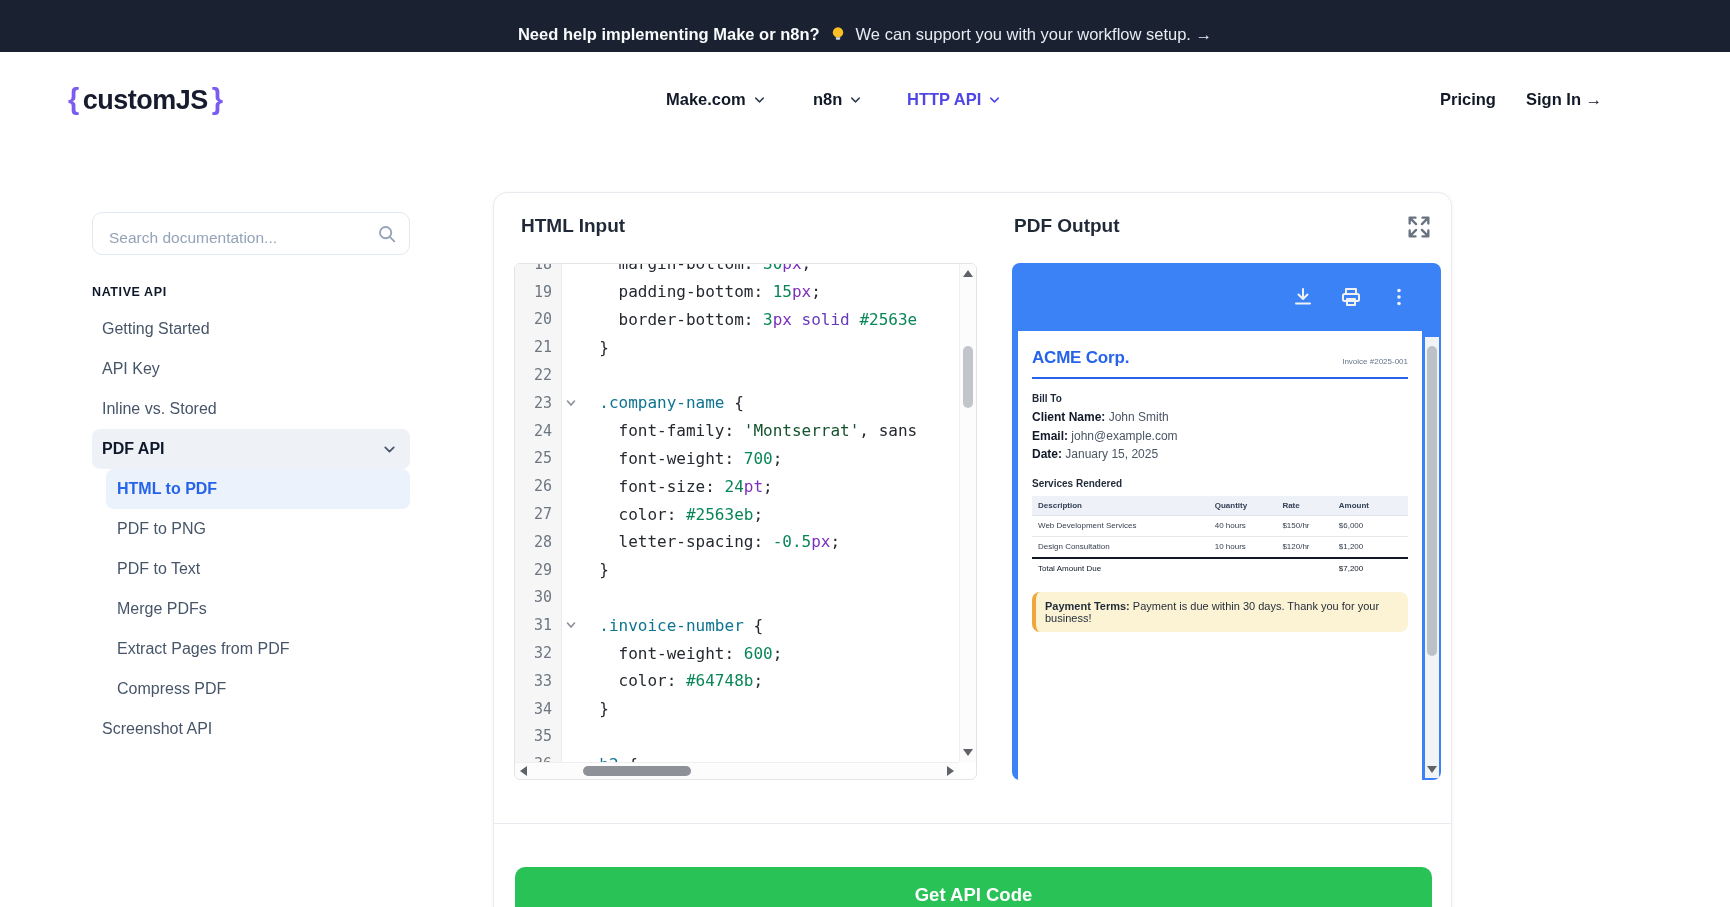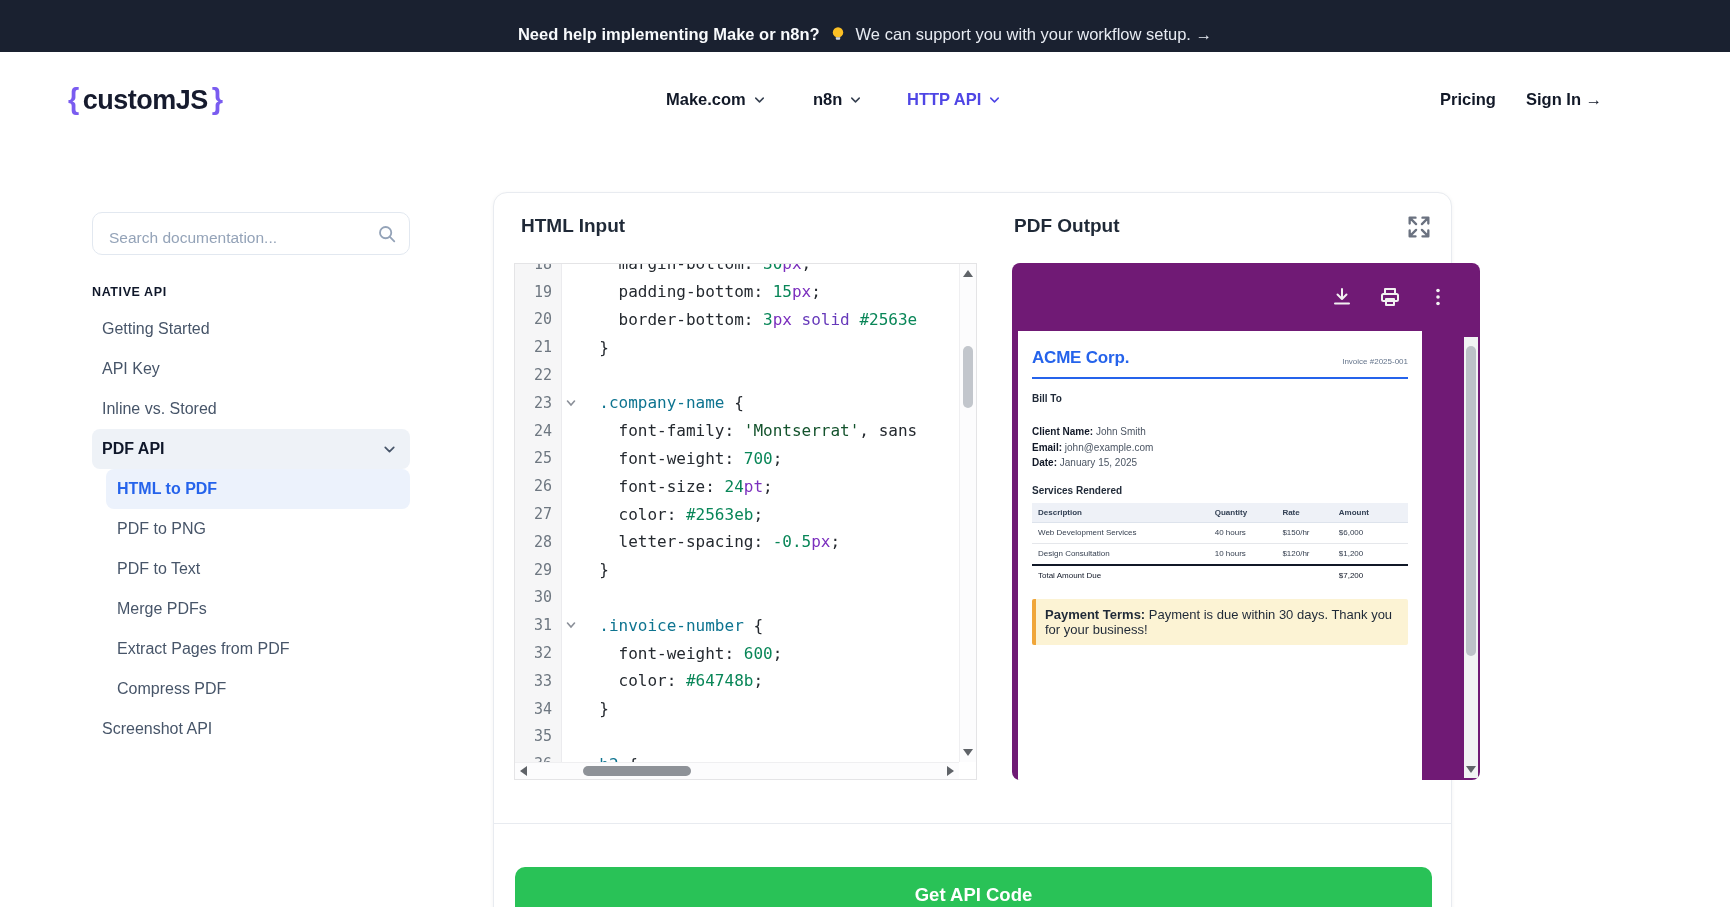--- a/index.html
+++ b/index.html
@@ -42,21 +42,21 @@
   .side-item.sub.active { background:#ecf2fc; color:#2563eb; font-weight:600; }
 
   
   .card { position:absolute; left:493px; top:192px; width:959px; height:760px; background:#fff;
     border:1px solid #e8ebf0; border-radius:14px; box-shadow:0 1px 4px rgba(16,24,40,.05); }
   .panel-title { position:absolute; font-size:19px; font-weight:700; color:#1f2937; }
   .expand-btn { position:absolute; right:18px; top:20px; width:28px; height:28px; cursor:pointer; line-height:0; }
 
   
   .editor { position:absolute; left:20px; top:70px; width:463px; height:517px; border:1px solid #e4e4e6;
-    border-radius:0; background:#fff; overflow:hidden; }
+    border-radius:6px; background:#fff; overflow:hidden; }
   .code-scroll { position:absolute; left:0; top:0; right:17px; bottom:17px; overflow:hidden; }
   .code-inner { position:absolute; left:0; top:-14px; right:0; }
   .code-row { display:flex; height:27.8px; align-items:center; }
   .gutter-col { width:47px; flex:0 0 47px; align-self:stretch; background:#f6f6f7; border-right:1px solid #ebebee;
     display:flex; align-items:center; justify-content:flex-end; padding-right:9px;
     font-family:"DejaVu Sans Mono", monospace; font-size:15px; color:#6e7781; }
   .fold-col { width:18px; flex:0 0 18px; display:flex; align-items:center; justify-content:center; }
   .code-text { white-space:pre; font-family:"DejaVu Sans Mono", monospace; font-size:16px; color:#24292f; }
   .gutter-bg { position:absolute; left:0; top:0; bottom:17px; width:47px; background:#f6f6f7;
     border-right:1px solid #ebebee; }
@@ -71,46 +71,46 @@
   .tri-down { width:0; height:0; border-left:5px solid transparent; border-right:5px solid transparent;
     border-top:7px solid #5f6368; position:absolute; left:3px; bottom:6px; }
   .tri-left { width:0; height:0; border-top:5px solid transparent; border-bottom:5px solid transparent;
     border-right:7px solid #5f6368; position:absolute; top:3px; left:5px; }
   .tri-right { width:0; height:0; border-top:5px solid transparent; border-bottom:5px solid transparent;
     border-left:7px solid #5f6368; position:absolute; top:3px; right:5px; }
   .v-thumb { position:absolute; left:3px; right:3px; top:82px; height:62px; background:#c2c6cc; border-radius:6px; }
   .h-thumb { position:absolute; top:3px; bottom:3px; left:68px; width:108px; background:#8e9298; border-radius:6px; }
 
   
-  .pdf-viewer { position:absolute; left:518px; top:70px; width:468px; height:517px; background:#701a75;
+  .pdf-viewer { position:absolute; left:518px; top:70px; width:429px; height:517px; background:#3b82f6;
     border-radius:8px; overflow:hidden; }
   .pdf-toolbar { position:absolute; left:0; top:0; right:0; height:68px; display:flex; align-items:center;
     justify-content:flex-end; gap:24px; padding-right:30px; }
   .pdf-tool { width:24px; height:24px; cursor:pointer; line-height:0; }
   .pdf-page { position:absolute; left:6px; top:68px; width:404px; bottom:0; background:#fff; padding:17px 14px; }
   .pdf-sbar { position:absolute; right:2px; top:74px; bottom:2px; width:14px; background:#f1f3f4; }
   .pdf-sthumb { position:absolute; left:2px; right:2px; top:9px; height:310px; background:#bcc1c8; border-radius:7px; }
   .pdf-sdown { width:0; height:0; border-left:5px solid transparent; border-right:5px solid transparent;
     border-top:7px solid #5f6368; position:absolute; left:2px; bottom:5px; }
 
   
   .inv-head { display:flex; justify-content:space-between; align-items:flex-end;
     border-bottom:2.5px solid #2563eb; padding-bottom:9px; }
   .inv-company { font-size:17px; font-weight:800; color:#2563eb; letter-spacing:-0.2px; }
   .inv-number { font-size:8px; color:#64748b; padding-bottom:2px; }
   .inv-h2 { margin-top:14px; font-size:10px; font-weight:700; color:#1f2937; }
-  .inv-fields { margin-top:20px; font-size:10px; color:#4b5563; line-height:1.55; }
+  .inv-fields { margin-top:4px; font-size:12px; color:#4b5563; line-height:1.55; }
   .inv-fields b { color:#111827; }
   .inv-table { width:100%; border-collapse:collapse; margin-top:7px; font-size:8px; }
   .inv-table th { background:#eef1f7; text-align:left; padding:5px 6px; color:#334155; font-weight:600;
     border-bottom:1px solid #dde3ec; }
   .inv-table td { padding:5.5px 6px; border-bottom:1px solid #e5e7eb; color:#374151; }
   .inv-table tr.total td { border-top:2px solid #111827; border-bottom:none; font-weight:400; color:#111827; }
   .inv-note { margin-top:13px; background:#fcf3d4; border-left:4px solid #f0a63a; padding:8px 9px;
-    font-size:13px; color:#1f2937; border-radius:2px; }
+    font-size:11px; color:#1f2937; border-radius:8px; }
   .inv-note b { font-weight:700; }
 
   
   .card-divider { position:absolute; left:0; right:0; top:630px; border-top:1px solid #e8ebf0; }
   .cta-btn { position:absolute; left:21px; top:674px; width:917px; height:56px; background:#29c257;
     border:none; border-radius:10px; color:#fff; font-size:18.5px; font-weight:600; cursor:pointer;
     font-family:"Liberation Sans", sans-serif; }
 </style>
 </head>
 <body>

